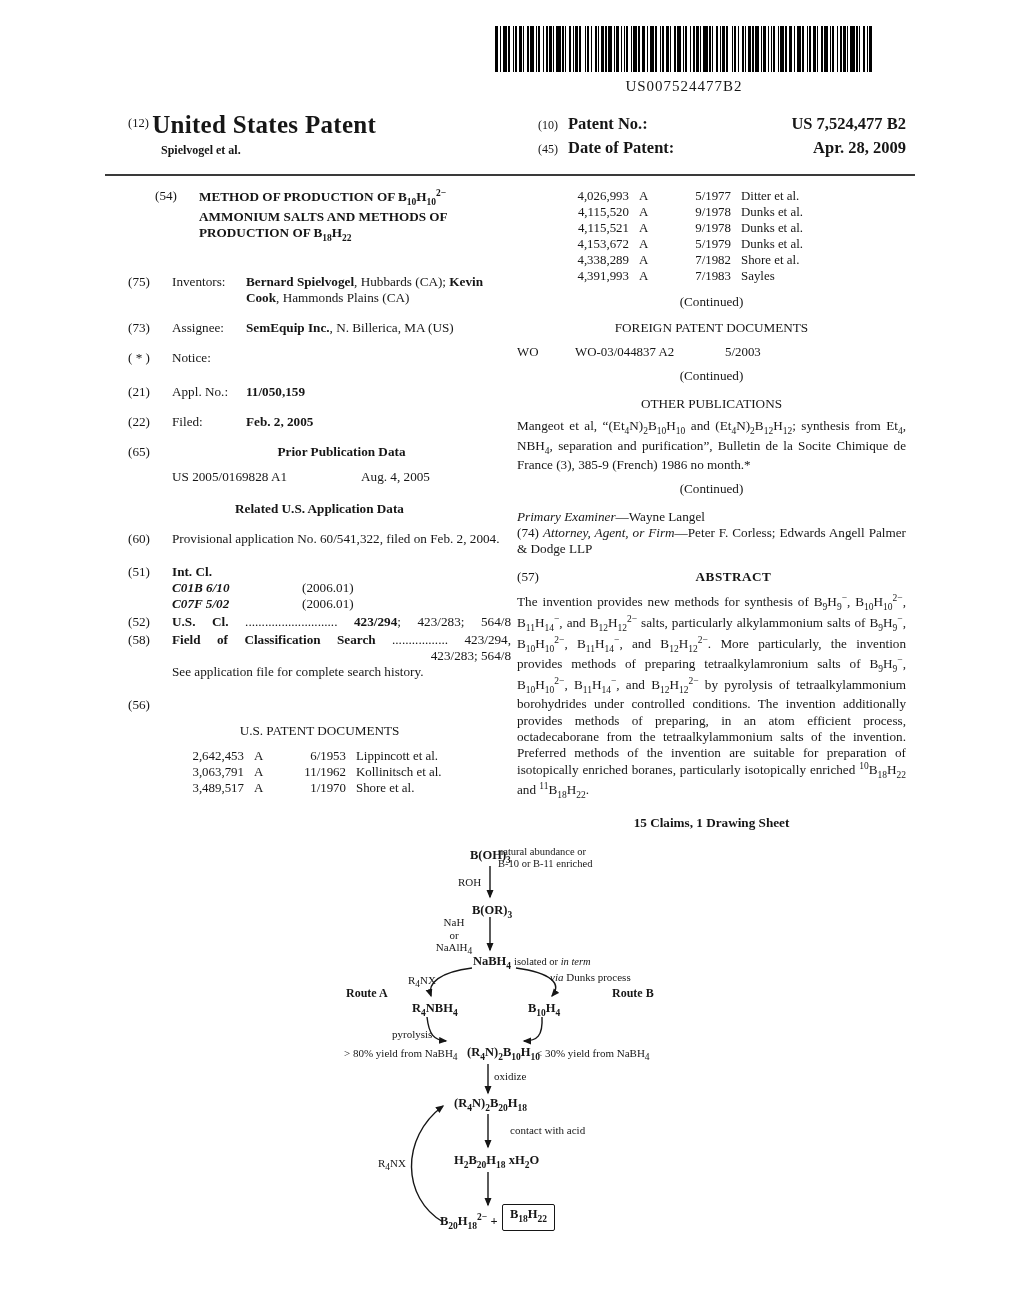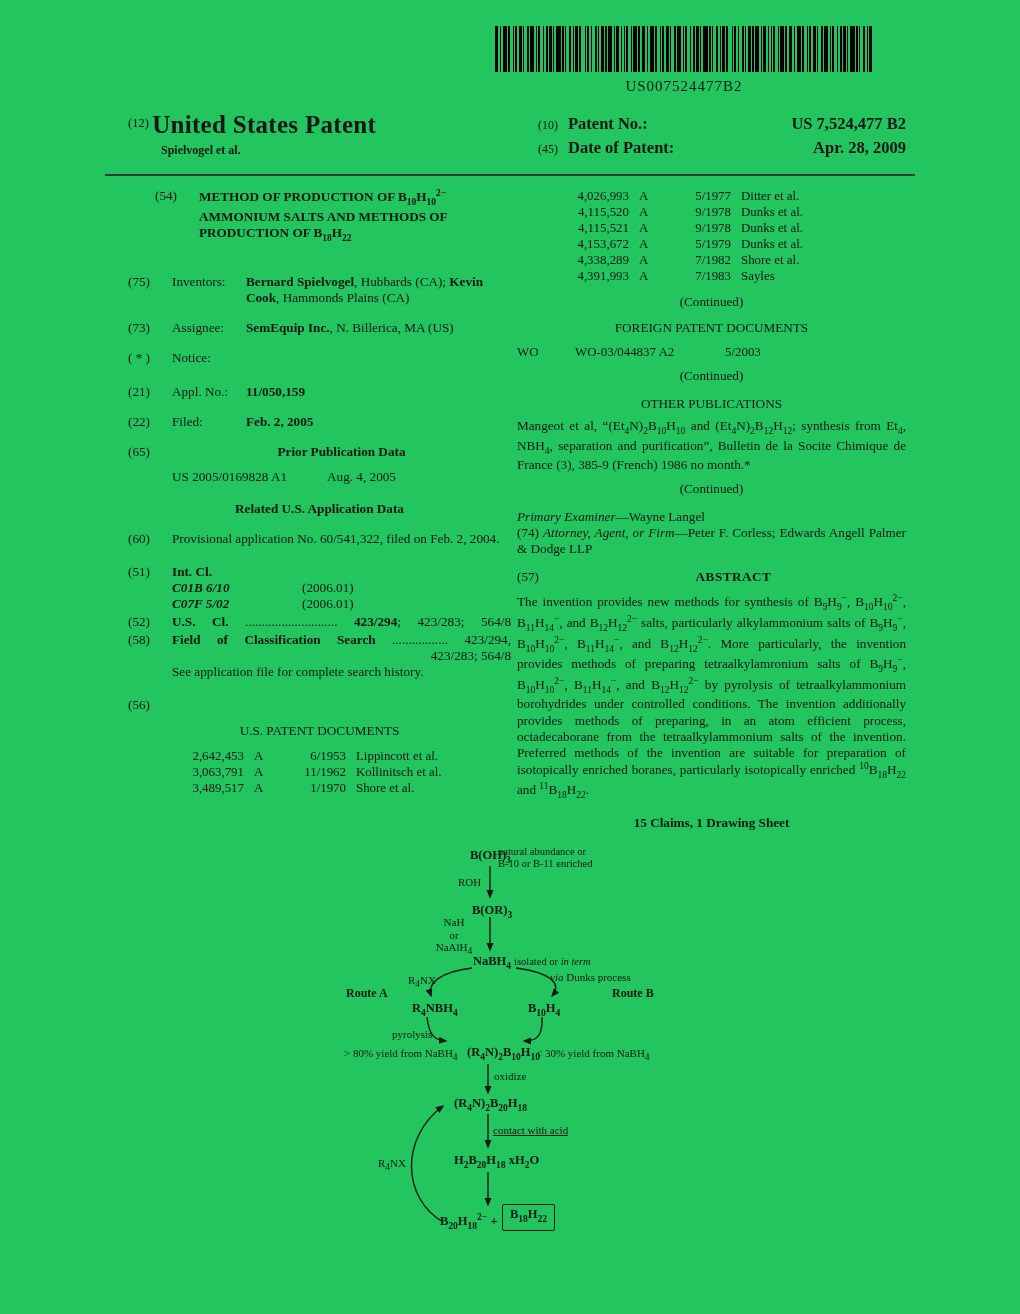--- a/index.html
+++ b/index.html
@@ -1,19 +1,19 @@
 <!DOCTYPE html>
 <html><head>
 <meta charset="utf-8">
 <style>
   * { margin:0; padding:0; box-sizing:border-box; }
   body { background:#e8e8e8; }
   .page {
     position:relative; width:1020px; height:1314px; margin:0 auto;
-    background:#22c55e; color:#161616;
+    background:#ffffff; color:#161616;
     font-family:"Liberation Serif", serif; font-size:13.2px; line-height:1.22;
   }
   
   .barcode-wrap { position:absolute; left:495px; top:26px; width:378px; text-align:center; }
   .barcode-text { font-size:15px; letter-spacing:1px; margin-top:1px; }
   
   .hdr-left { position:absolute; left:128px; top:110px; }
   .hdr-num { font-size:12.5px; vertical-align:6px; }
   .hdr-title { font-size:25px; font-weight:bold; letter-spacing:.3px; }
   .hdr-authors { font-size:12px; font-weight:bold; margin:2px 0 0 33px; }
@@ -40,21 +40,21 @@
   sub { font-size:9.5px; }
   sup { font-size:9.5px; }
   
   .pat-row { display:grid; grid-template-columns:86px 24px 58px 1fr; column-gap:10px; line-height:16px; font-size:12.9px; }
   .pat-row .no { text-align:right; }
   .pat-row .dt { text-align:right; }
   .col-left .pat-table { padding-left:30px; }
   .col-right .pat-table { padding-left:26px; }
   .for-row { display:grid; grid-template-columns:58px 150px 1fr; line-height:16px; font-size:12.9px; }
   .intcl-row { display:grid; grid-template-columns:130px 1fr; }
-  .pub-row { display:flex; gap:40px; }
+  .pub-row { display:flex; gap:74px; }
   .gap6 { margin-bottom:6px; } .gap8 { margin-bottom:8px; } .gap10 { margin-bottom:10px; }
   
   .scheme { position:absolute; left:330px; top:840px; width:370px; height:434px; }
   .scheme svg { position:absolute; left:0; top:0; }
   .fl { position:absolute; white-space:nowrap; font-size:12.5px; font-weight:bold; }
   .fl.ann { font-weight:normal; font-size:11px; }
   .fl.rt { font-size:12px; }
   .fl.multi { white-space:normal; line-height:1.15; }
   .boxed { border:1.5px solid #161616; border-radius:2px; padding:2px 7px 5px; }
 </style>
@@ -309,20 +309,20 @@
     <div class="fl rt" style="left:16px; top:146px;">Route A</div>
     <div class="fl rt" style="left:282px; top:146px;">Route B</div>
     <div class="fl" style="left:82px; top:161px;">R<sub>4</sub>NBH<sub>4</sub></div>
     <div class="fl" style="left:198px; top:161px;">B<sub>10</sub>H<sub>4</sub></div>
     <div class="fl ann" style="left:62px; top:188px;">pyrolysis</div>
     <div class="fl ann" style="left:14px; top:207px;">&gt; 80% yield from NaBH<sub>4</sub></div>
     <div class="fl" style="left:137px; top:205px;">(R<sub>4</sub>N)<sub>2</sub>B<sub>10</sub>H<sub>10</sub></div>
     <div class="fl ann" style="left:206px; top:207px;">&lt; 30% yield from NaBH<sub>4</sub></div>
     <div class="fl ann" style="left:164px; top:230px;">oxidize</div>
     <div class="fl" style="left:124px; top:256px;">(R<sub>4</sub>N)<sub>2</sub>B<sub>20</sub>H<sub>18</sub></div>
-    <div class="fl ann" style="left:163px; top:284px;text-decoration:underline;">contact with acid</div>
+    <div class="fl ann" style="left:180px; top:284px;">contact with acid</div>
     <div class="fl" style="left:124px; top:313px;">H<sub>2</sub>B<sub>20</sub>H<sub>18</sub> xH<sub>2</sub>O</div>
     <div class="fl ann" style="left:48px; top:317px;">R<sub>4</sub>NX</div>
     <div class="fl" style="left:110px; top:372px;">B<sub>20</sub>H<sub>18</sub><sup>2−</sup> +</div>
     <div class="fl boxed" style="left:172px; top:364px;">B<sub>18</sub>H<sub>22</sub></div>
   </div>
 
 </div>
 
 </body></html>

